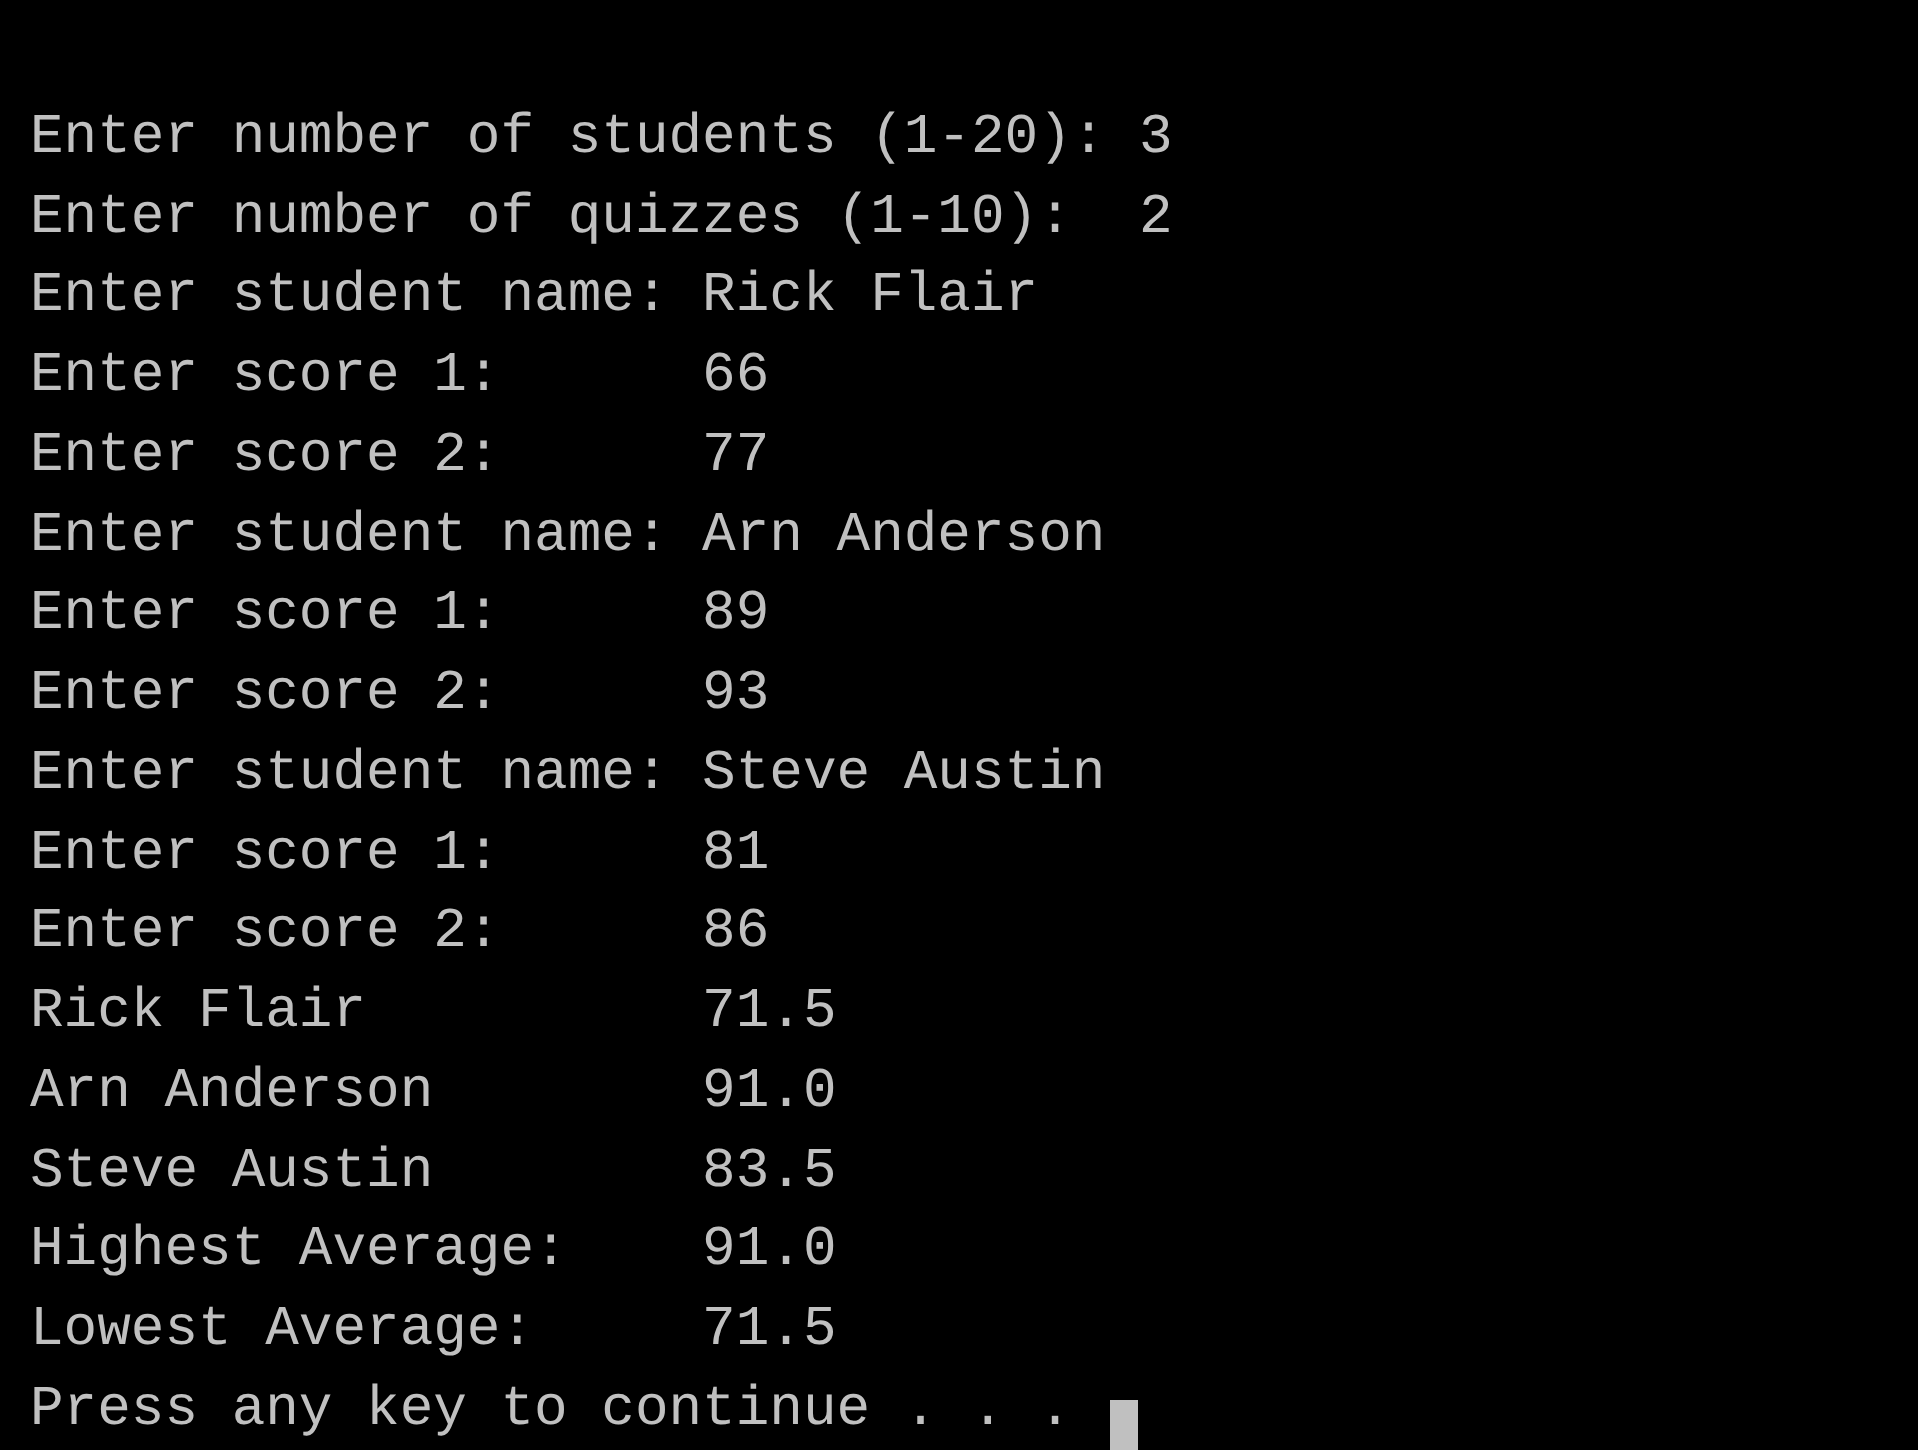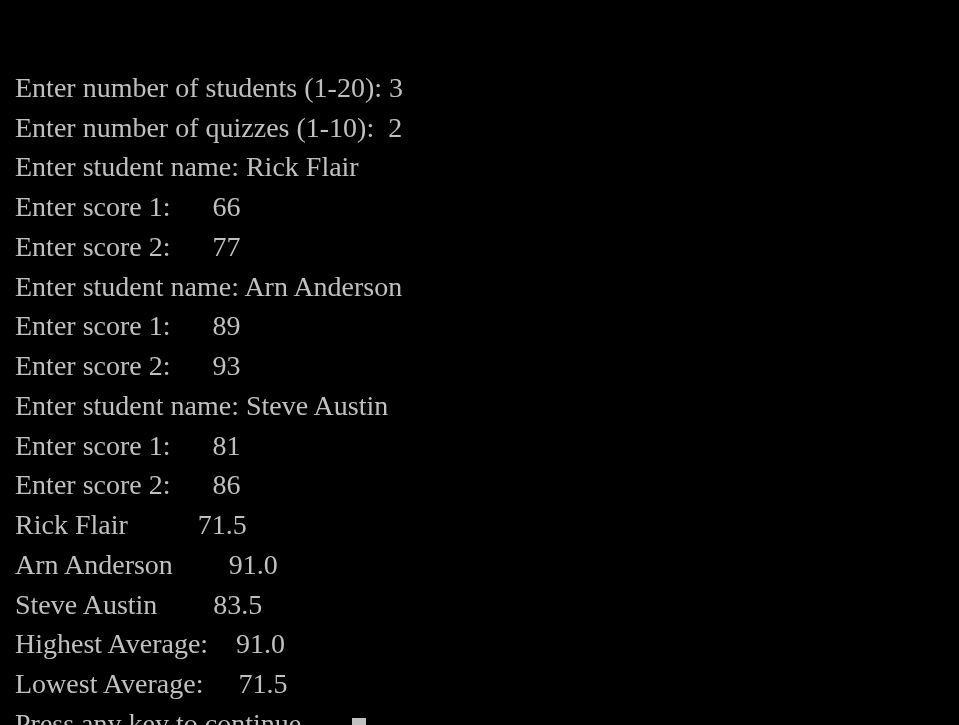--- a/index.html
+++ b/index.html
@@ -15,22 +15,22 @@
       display: flex;
       align-items: flex-start;
       justify-content: flex-start;
       overflow: hidden;
     }
 
     .terminal {
       background-color: #000000;
       width: 959px;
       height: 725px;
-      padding: 28px 15px;
-      font-family: Liberation Serif, serif;
+      padding: 10px 15px;
+      font-family: Liberation Mono, monospace;
       font-size: 28px;
       color: #c0c0c0;
       line-height: 1.42;
       white-space: pre;
     }
 
     .line {
       display: block;
     }
 

